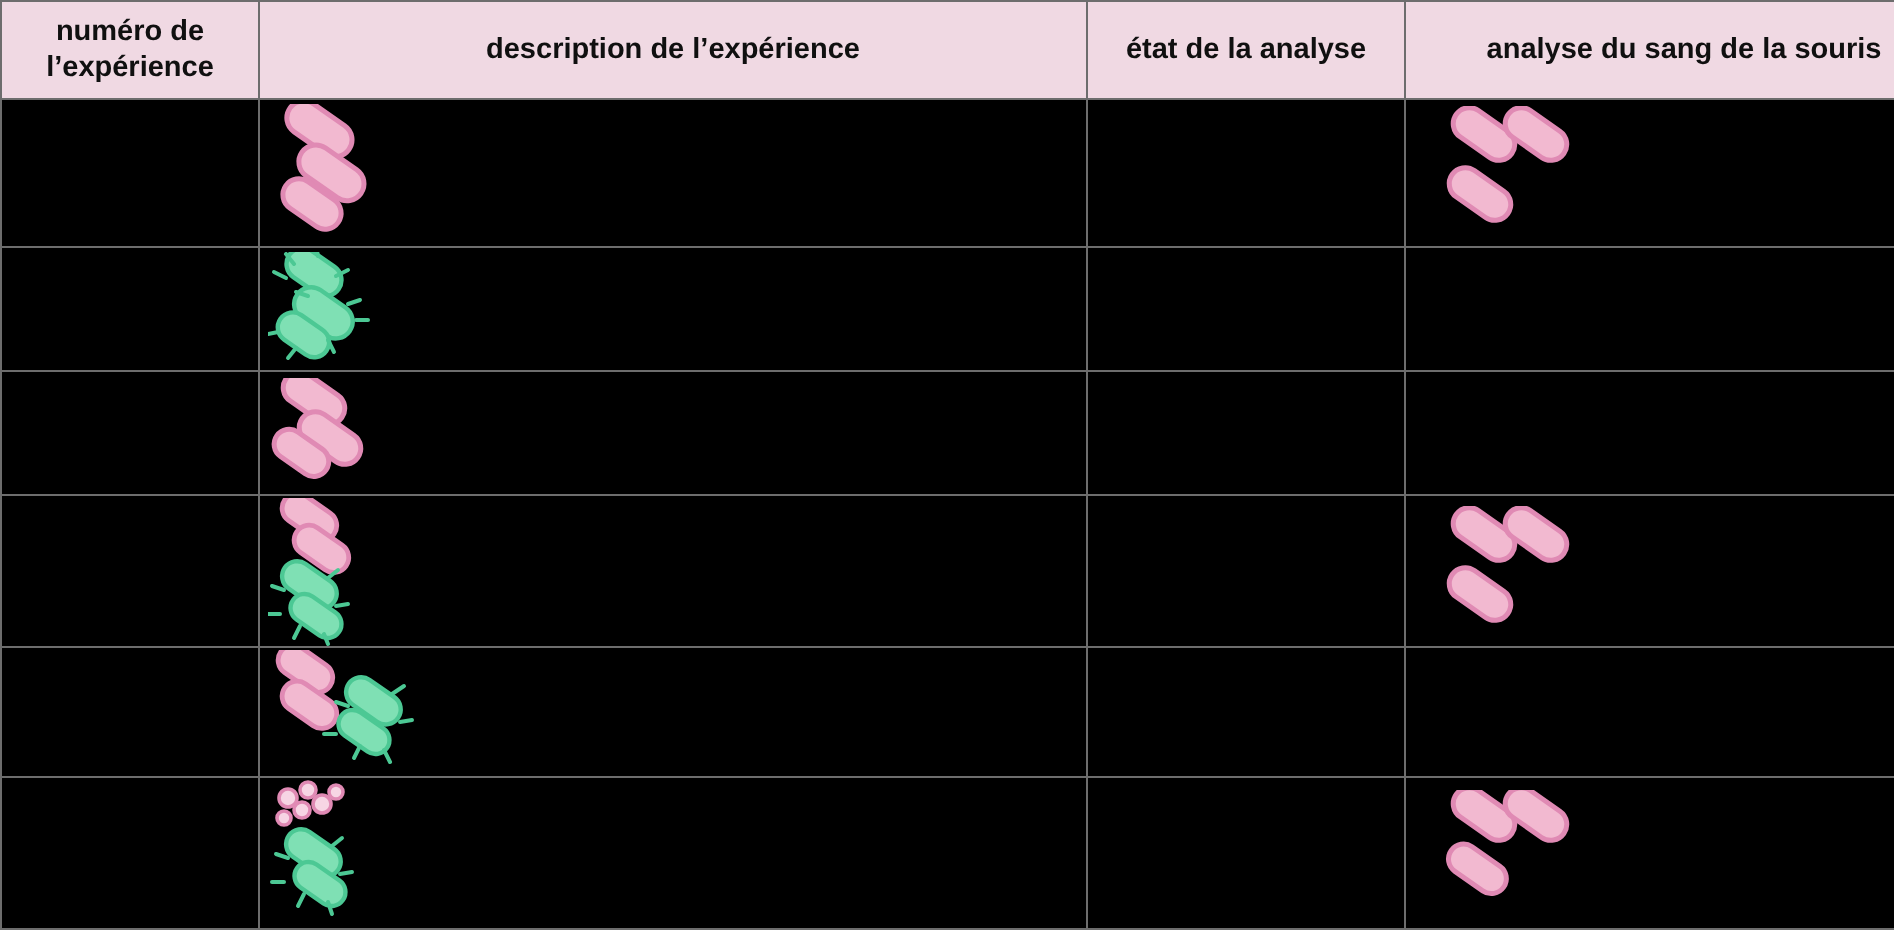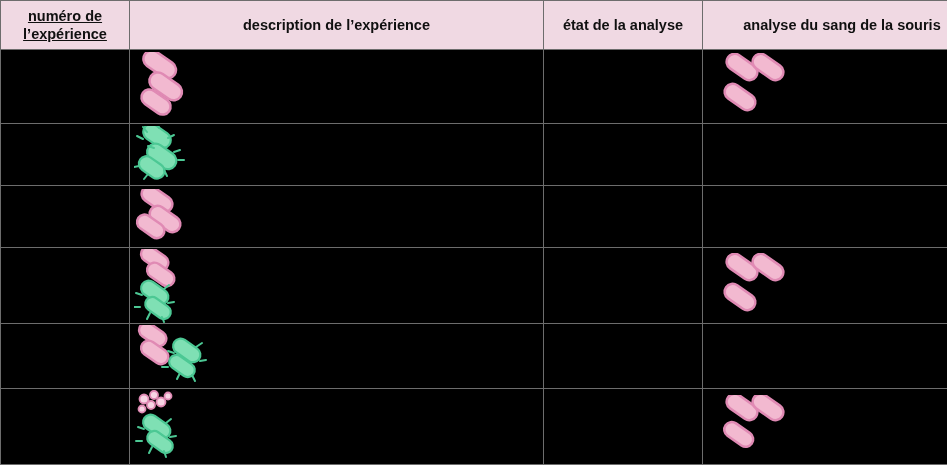--- a/index.html
+++ b/index.html
@@ -32,21 +32,21 @@
   }
   table.exp-table thead th {
     background: #f0d9e3;
     color: #101010;
     font-size: 14.5px;
     font-weight: bold;
     line-height: 1.25;
     padding: 6px 4px;
     text-align: center;
   }
-  .col-num   { width: 120px; text-decoration: underline; }
+  .col-num   { width: 120px; }
   .col-desc  { width: 405px; }
   .col-etat  { width: 150px; }
   .col-sang  { width: 270px; }
 
   table.exp-table tbody td {
     background: #000000;
     color: #ffffff;
     font-size: 14px;
   }
   .cell-inner {

